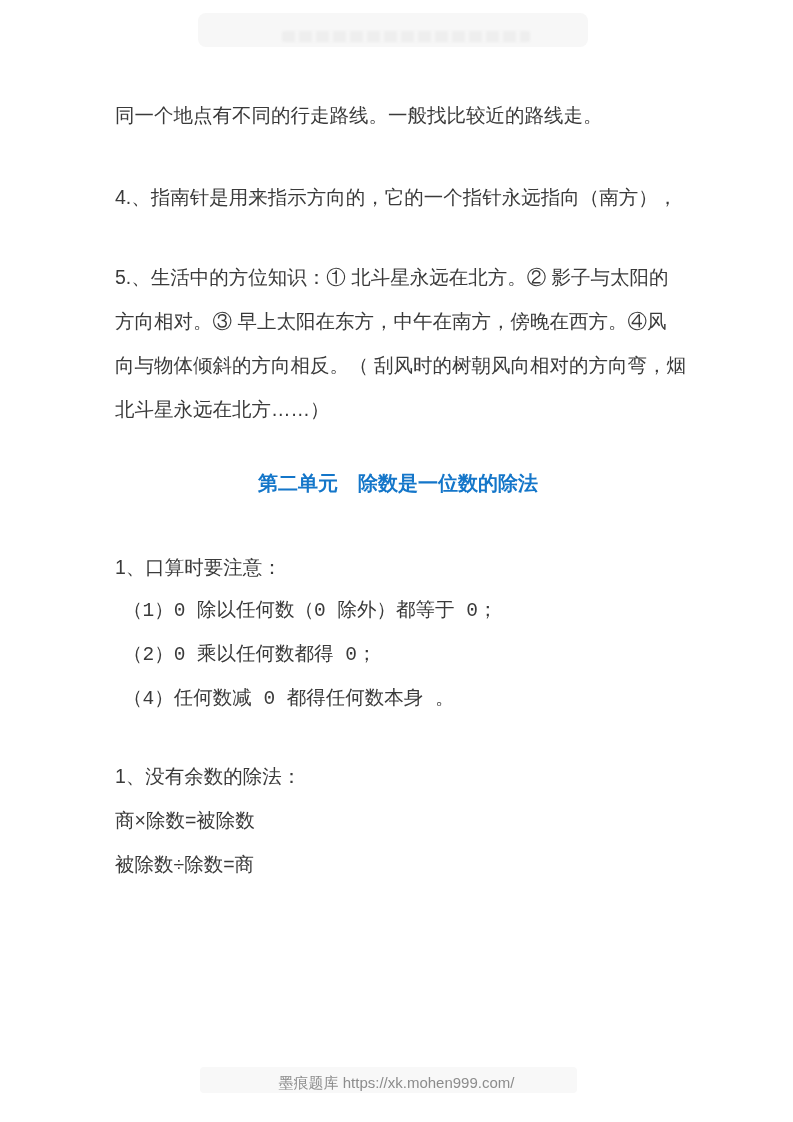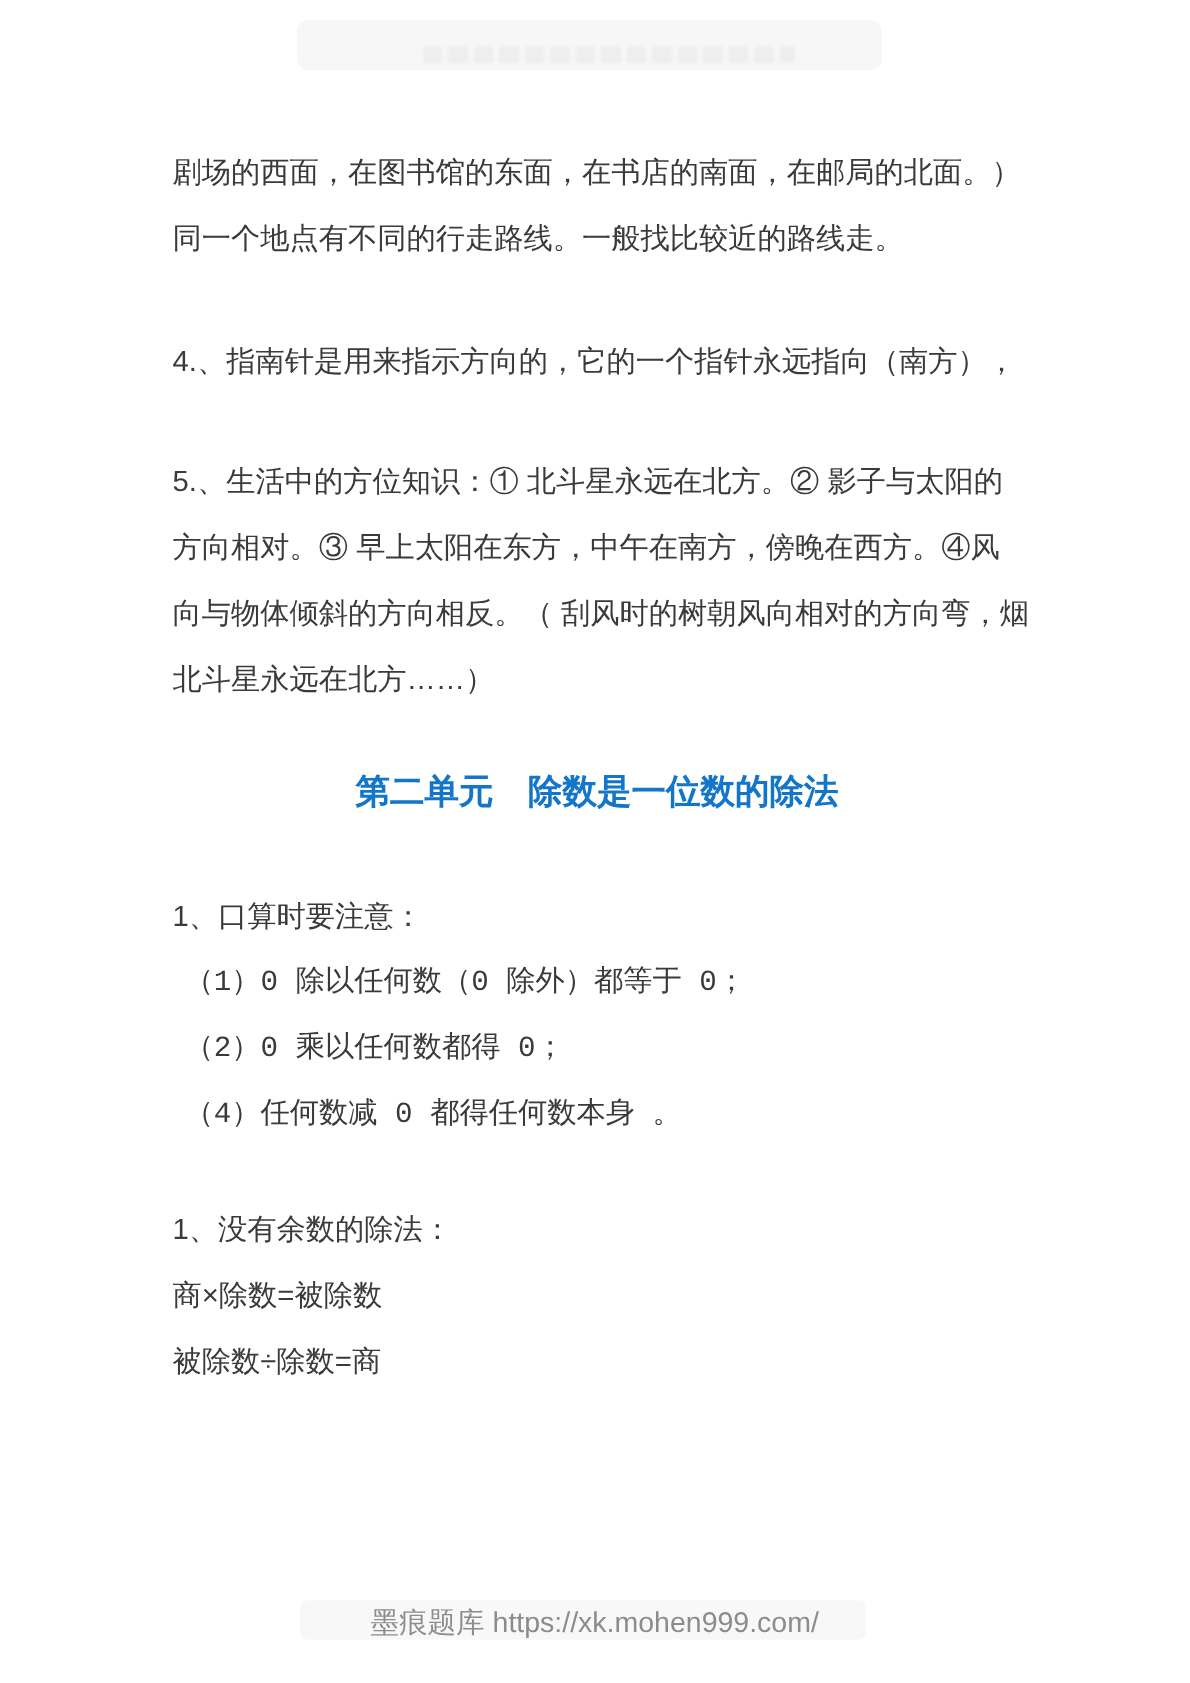--- a/index.html
+++ b/index.html
@@ -43,21 +43,21 @@
     white-space: nowrap;
   }
   .para-compass { margin-top: 38px; }
   .para-life    { margin-top: 36px; }
 
   .unit-heading {
     margin: 30px 0 0 0;
     text-align: center;
     color: #1476c9;
     font-weight: bold;
-    font-size: 23px;
+    font-size: 20px;
     line-height: 44px;
     white-space: nowrap;
   }
 
   .section-oral     { margin-top: 40px; }
   .section-division { margin-top: 33px; }
   .section-oral .items .line { padding-left: 8px; font-family: Liberation Mono, monospace; }
 
   
   .footer-bar {
@@ -66,37 +66,36 @@
     width: 377px; height: 26px;
     background: #f8f8f8;
     border-radius: 4px;
   }
   .footer-text {
     position: absolute;
     left: 0; right: 0;
     top: 1071px;
     text-align: center;
     color: #8c8c8c;
-    font-size: 19px;
+    font-size: 15px;
     line-height: 24px;
   }
 </style>
 </head>
 <body>
 
 <div class="page">
 
   <div class="wm-bar top">
     <div class="wm-smudge"></div>
   </div>
 
   <main class="content">
 
     <div class="para para-directions">
-      <span class="line">剧场的西面，在图书馆的东面，在书店的南面，在邮局的北面。）</span>
       <span class="line">同一个地点有不同的行走路线。一般找比较近的路线走。</span>
     </div>
 
     <div class="para para-compass">
       <span class="line">4.、指南针是用来指示方向的，它的一个指针永远指向（南方），</span>
     </div>
 
     <div class="para para-life">
       <span class="line">5.、生活中的方位知识：① 北斗星永远在北方。② 影子与太阳的</span>
       <span class="line">方向相对。③ 早上太阳在东方，中午在南方，傍晚在西方。④风</span>

